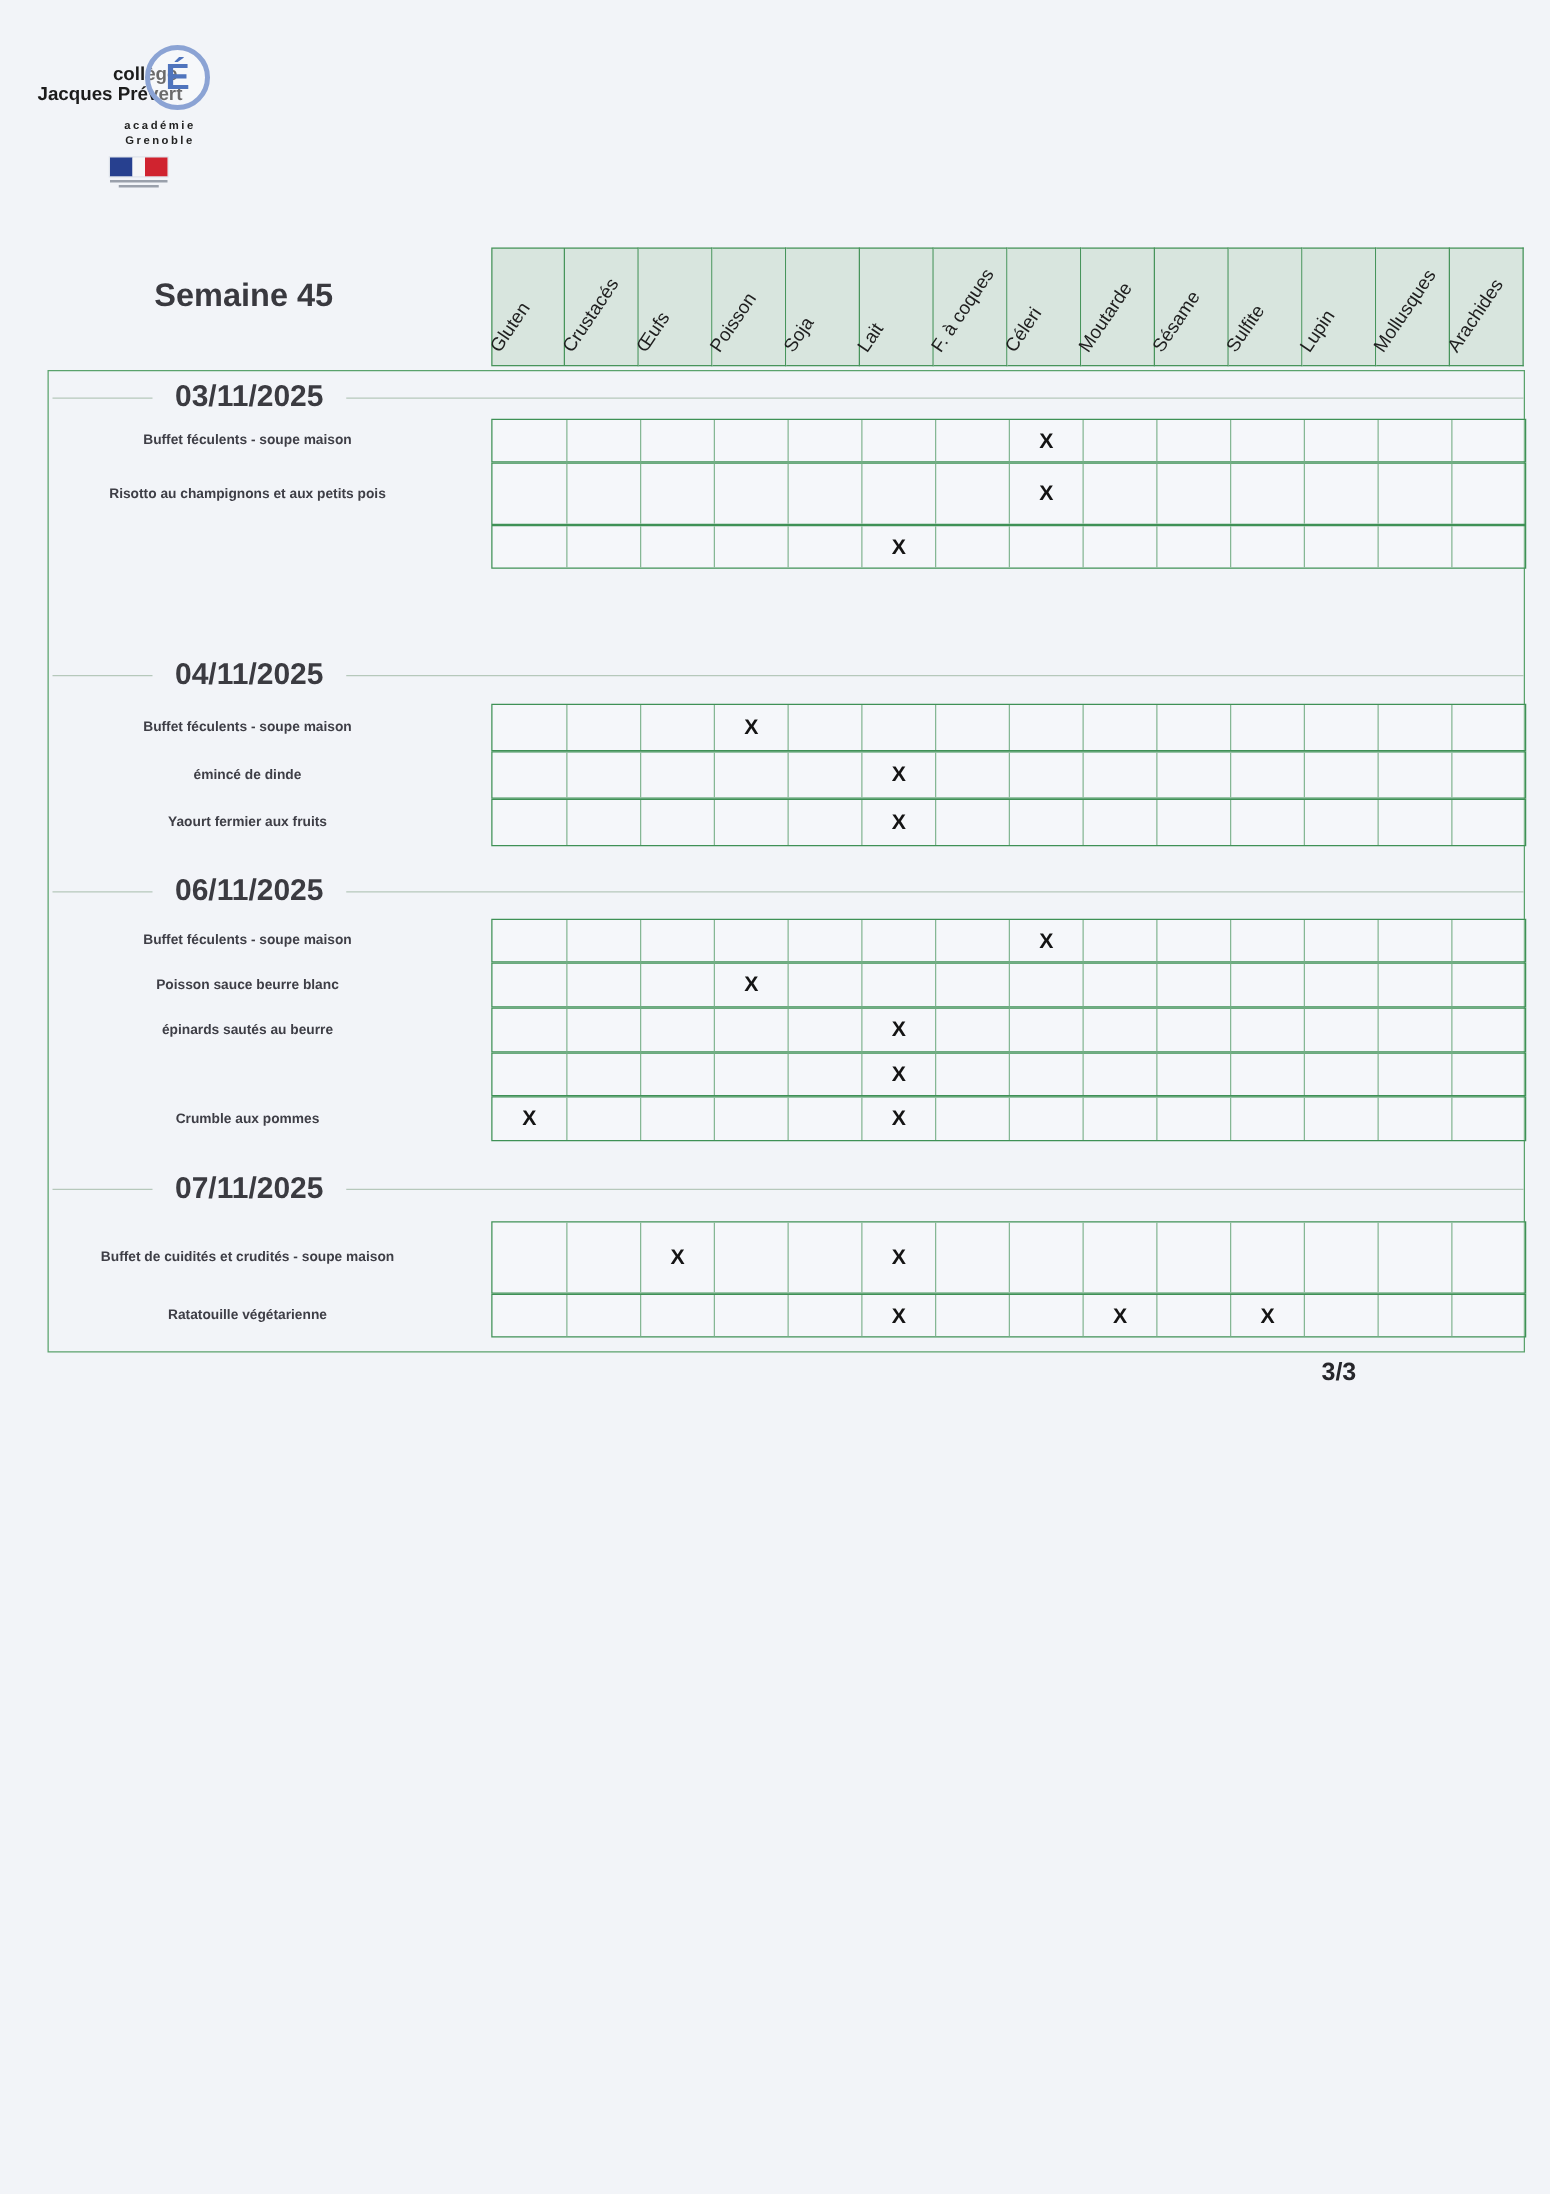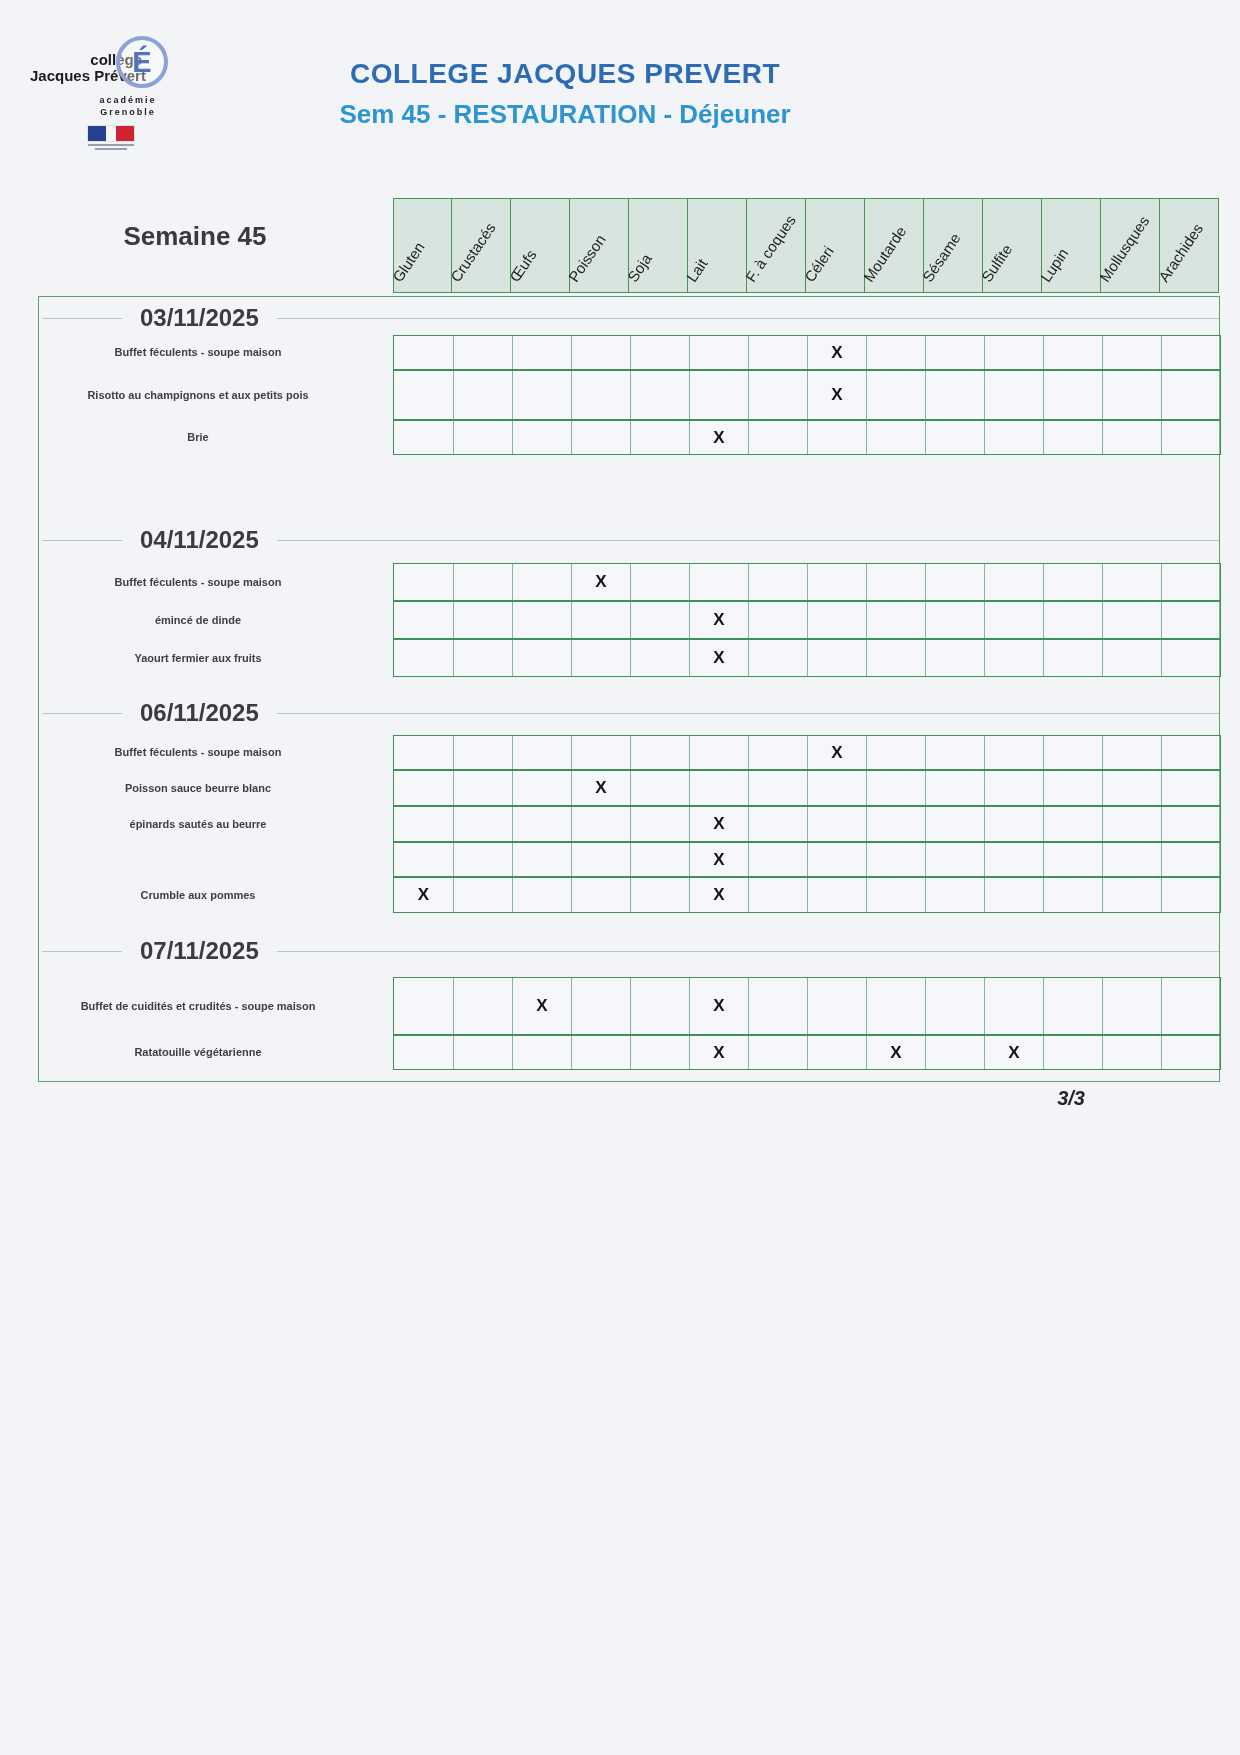--- a/index.html
+++ b/index.html
@@ -69,21 +69,21 @@
     display:flex;align-items:center;justify-content:center;text-align:center;
     font-size:11px;font-weight:600;color:var(--ink);line-height:1.3;}
   .cells{position:absolute;left:351px;top:0;height:100%;width:828px;
     display:flex;border:1px solid #3f9156;box-sizing:border-box;background:rgba(255,255,255,.25);}
   .cell{width:59px;border-left:1px solid var(--grid-light);box-sizing:border-box;
     display:flex;align-items:center;justify-content:center;
     font-size:17px;color:#141414;font-weight:600;}
   .cell:first-child{border-left:none;}
   
   .page-number{position:absolute;left:1025px;top:1087px;width:60px;text-align:right;
-    font-size:20px;font-weight:600;color:#26262b;font-style:italic;}
+    font-size:20px;font-weight:600;color:#26262b;}
 </style>
 </head>
 <body>
 
 <div class="sheet">
 
   <div class="logo">
     <div class="logo-text">
       <div class="l1">collège</div>
       <div class="l2">Jacques Prévert</div>
@@ -97,24 +97,20 @@
       <div class="b"></div>
         <div class="w"></div>
         <div class="r"></div>
     </div>
     <div class="flag-lines">
         <div></div>
         <div></div>
       </div>
   </div>
 
-  <div class="titles">
-    <div class="title1">COLLEGE JACQUES PREVERT</div>
-    <div class="title2">Sem 45 - RESTAURATION - Déjeuner</div>
-  </div>
 
   <div class="week-label">Semaine 45</div>
 
   <div class="allergen-header">
       <div class="hcell">
         <span>Gluten</span>
       </div>
       <div class="hcell">
         <span>Crustacés</span>
       </div>
@@ -196,21 +192,20 @@
         <div class="cell">X</div>
         <div class="cell"></div>
         <div class="cell"></div>
         <div class="cell"></div>
         <div class="cell"></div>
         <div class="cell"></div>
         <div class="cell"></div>
       </div>
     </div>
     <div class="dish-row" style="top: 420px; height: 35px;">
-      <div class="dish-label">Brie</div>
       <div class="cells">
         <div class="cell"></div>
         <div class="cell"></div>
         <div class="cell"></div>
         <div class="cell"></div>
         <div class="cell"></div>
         <div class="cell">X</div>
         <div class="cell"></div>
         <div class="cell"></div>
         <div class="cell"></div>

